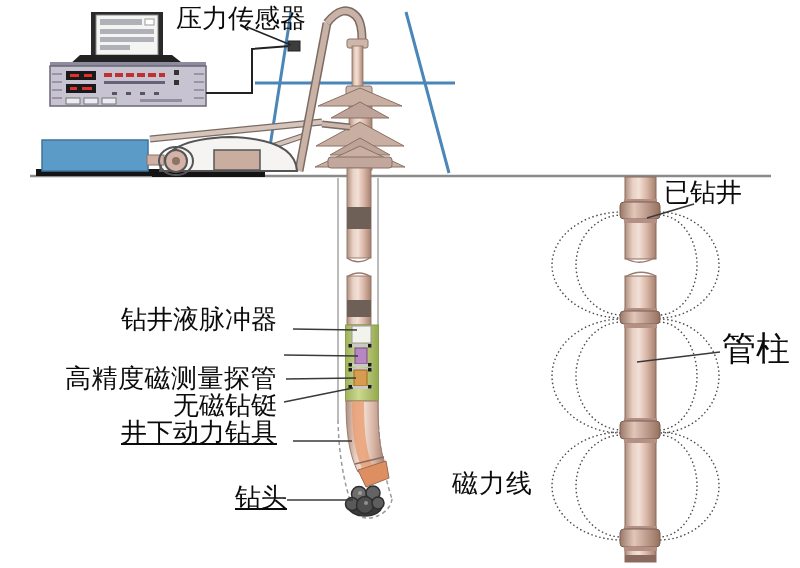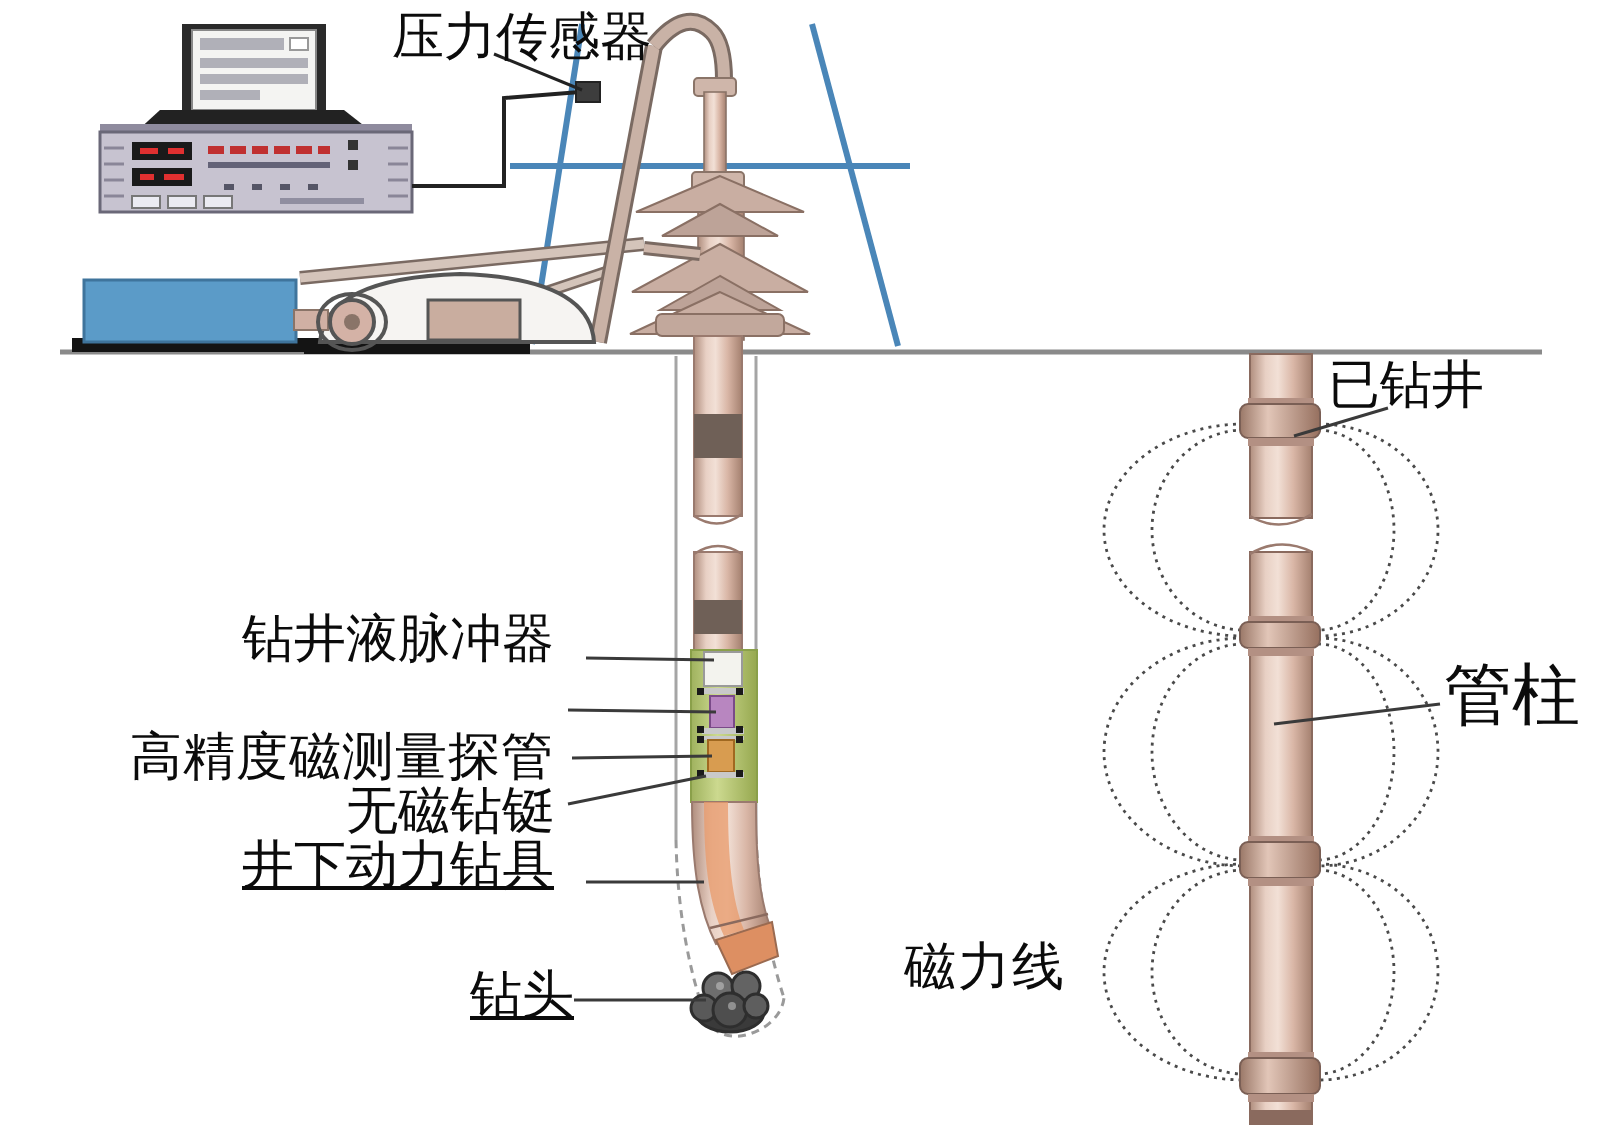--- a/index.html
+++ b/index.html
@@ -2,21 +2,21 @@
 <html><head>
 <meta charset="utf-8">
 <style>
   html,body{margin:0;padding:0;background:#ffffff;}
   #canvas{position:relative;width:800px;height:568px;background:#ffffff;overflow:hidden;
           font-family:"Liberation Serif","DejaVu Serif",serif;}
   #scene{position:absolute;left:0;top:0;}
   .lbl{position:absolute;color:#0b0b0b;font-size:26px;line-height:27px;white-space:nowrap;
        font-family:"Liberation Serif","DejaVu Serif",serif;}
   .lbl-col{text-align:right;}
-  #lbl-pressure{left:176px;top:5px;margin-left:20px;}
+  #lbl-pressure{left:176px;top:5px;}
   #lbl-processor{left:30px;top:103px;letter-spacing:1px;}
   #lbl-pulser{right:523px;top:306px;}
   #lbl-encoder{right:523px;top:338px;letter-spacing:.5px;}
   #lbl-probe{right:523px;top:365px;letter-spacing:.5px;}
   #lbl-collar{right:523px;top:392px;}
   #lbl-motor{right:523px;top:419px;text-decoration:underline;}
   #lbl-bit{right:513px;top:484px;text-decoration:underline;}
   #lbl-field{left:452px;top:470px;letter-spacing:1px;}
   #lbl-drilled{left:664px;top:179px;}
   #lbl-pipestring{left:722px;top:335px;font-size:34px;}

